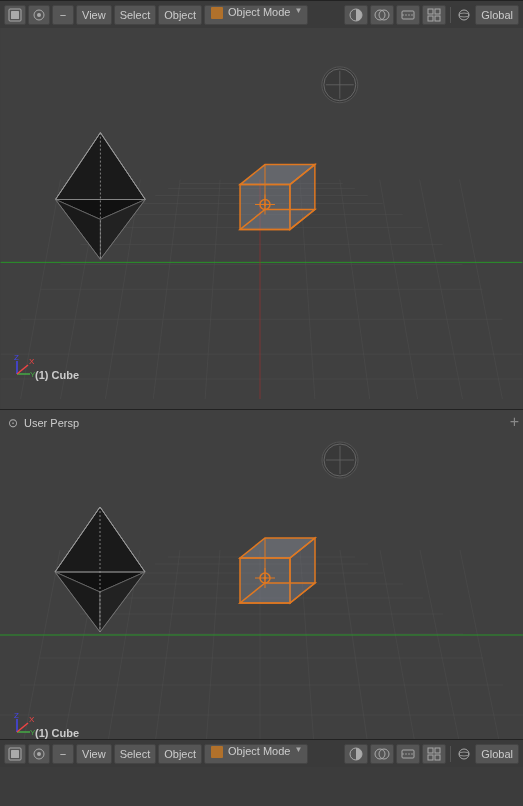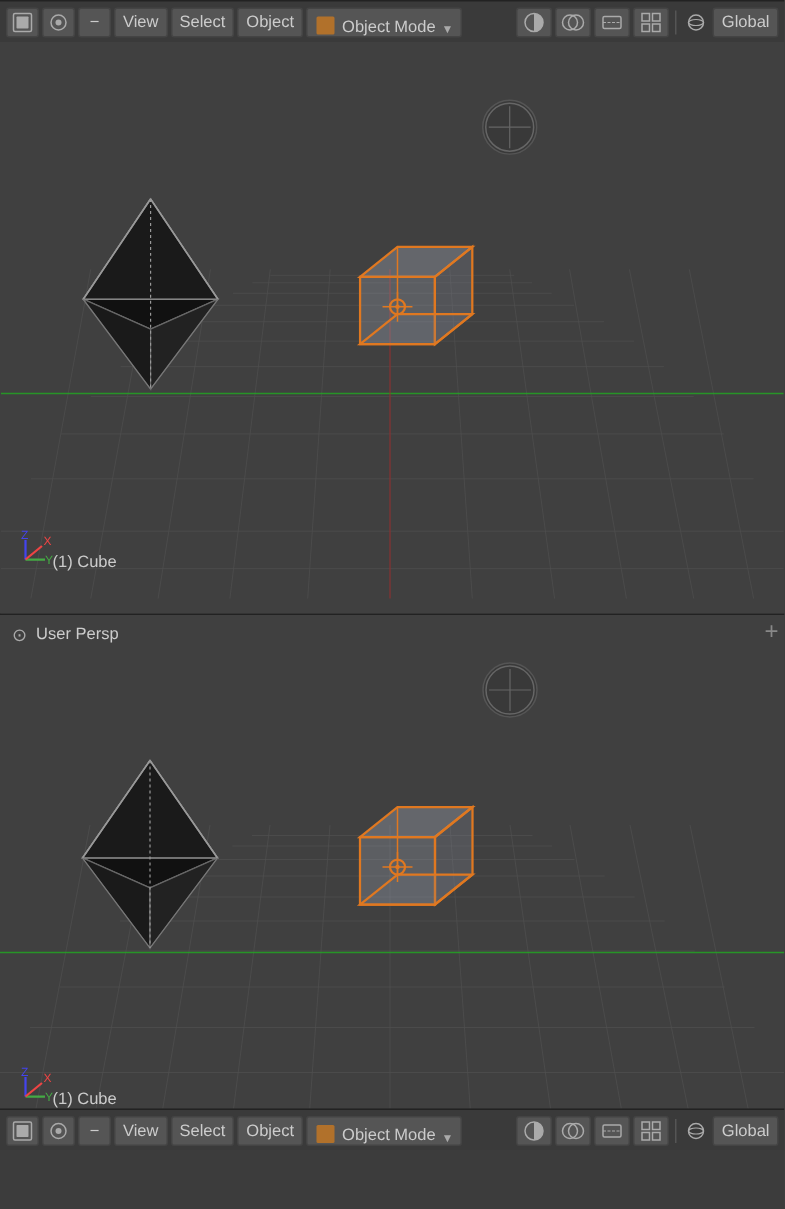--- a/index.html
+++ b/index.html
@@ -50,20 +50,21 @@
     }
 
     
     .status-text {
       position: absolute;
       bottom: 28px;
       left: 35px;
       z-index: 10;
       font-size: 11px;
       color: #ccc;
+      font-weight: bold;
     }
 
     
     .toolbar {
       height: 28px;
       background: #3a3a3a;
       border-top: 1px solid #222;
       display: flex;
       align-items: center;
       padding: 0 4px;
@@ -107,21 +108,21 @@
     .mode-dropdown {
       height: 20px;
       padding: 0 5px;
       background: #555;
       border: 1px solid #444;
       color: #ccc;
       font-size: 11px;
       cursor: pointer;
       border-radius: 2px;
       display: flex;
-      align-items: flex-end;
+      align-items: flex-start;
       gap: 4px;
     }
 
     .dropdown-arrow {
       font-size: 8px;
       color: #aaa;
     }
 
     
     .scene-svg {

